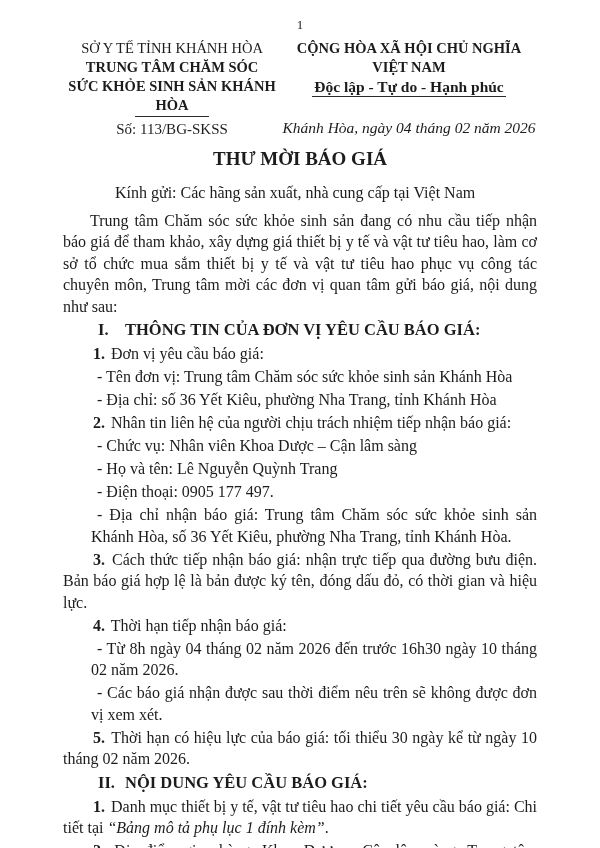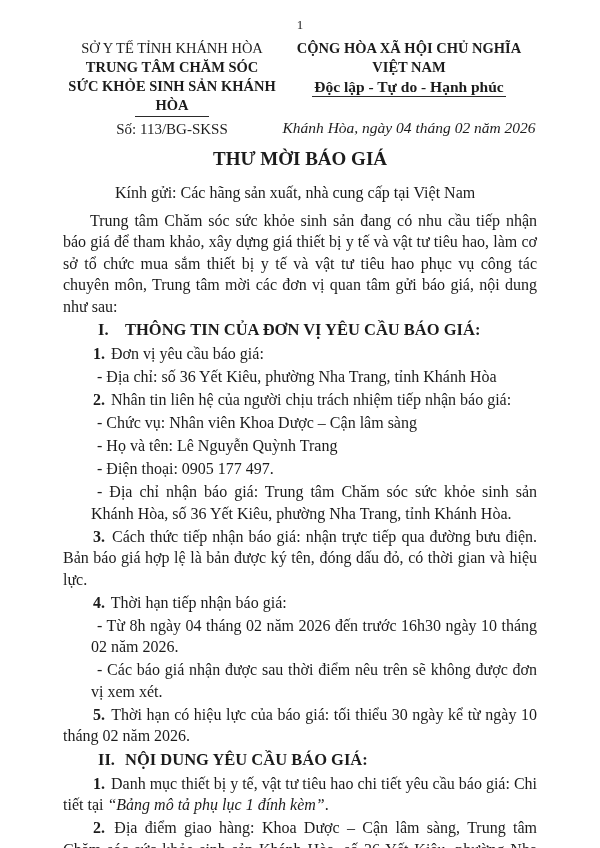--- a/index.html
+++ b/index.html
@@ -2,21 +2,21 @@
 <html><head>
 <meta charset="utf-8">
 <style>
   html,body{margin:0;padding:0;}
   body{
     width:600px;height:848px;background:#ffffff;overflow:hidden;
     font-family:"Liberation Serif", serif;color:#1c1c1c;
   }
   .page{padding:16px 63px 0 63px;}
   .page-num{text-align:center;font-size:13px;line-height:17px;margin-bottom:6px;}
-  .header{display:flex;margin-bottom:8px;}
+  .header{display:flex;margin-bottom:8px;justify-content:flex-end;}
   .h-left{width:46%;text-align:center;}
   .h-right{width:54%;text-align:center;}
   .h-l1{font-size:14.5px;line-height:19px;}
   .h-l2,.h-l3{font-size:14.5px;line-height:19px;font-weight:bold;}
   .h-rule{width:74px;border-bottom:1.5px solid #2a2a2a;margin:1px auto 3px auto;}
   .h-num{font-size:15px;line-height:19px;}
   .h-r1{font-size:14.5px;line-height:19px;font-weight:bold;}
   .h-r2-wrap{line-height:20px;}
   .h-r2{font-size:15.5px;font-weight:bold;border-bottom:1.5px solid #2a2a2a;padding:0 2px 1px 2px;}
   .h-date{font-style:italic;font-size:15.5px;margin-top:21px;line-height:19px;}
@@ -62,20 +62,21 @@
   <p class="indent">Trung tâm Chăm sóc sức khỏe sinh sản đang có nhu cầu tiếp nhận báo giá để tham khảo, xây dựng giá thiết bị y tế và vật tư tiêu hao, làm cơ sở tổ chức mua sắm thiết bị y tế và vật tư tiêu hao phục vụ công tác chuyên môn, Trung tâm mời các đơn vị quan tâm gửi báo giá, nội dung như sau:</p>
 
   <div class="sec">
     <span class="sec-num">I.</span><span>THÔNG TIN CỦA ĐƠN VỊ YÊU CẦU BÁO GIÁ:</span>
   </div>
 
   <p class="item">
     <b class="inum">1.</b>
     <span>Đơn vị yêu cầu báo giá:</span>
   </p>
+  <p class="sub">- Tên đơn vị: Trung tâm Chăm sóc sức khỏe sinh sản Khánh Hòa</p>
   <p class="sub">- Địa chỉ: số 36 Yết Kiêu, phường Nha Trang, tỉnh Khánh Hòa</p>
 
   <p class="item">
     <b class="inum">2.</b>
     <span>Nhân tin liên hệ của người chịu trách nhiệm tiếp nhận báo giá:</span>
   </p>
   <p class="sub">- Chức vụ: Nhân viên Khoa Dược – Cận lâm sàng</p>
   <p class="sub">- Họ và tên: Lê Nguyễn Quỳnh Trang</p>
   <p class="sub">- Điện thoại: 0905 177 497.</p>
   <p class="sub">- Địa chỉ nhận báo giá: Trung tâm Chăm sóc sức khỏe sinh sản Khánh Hòa, số 36 Yết Kiêu, phường Nha Trang, tỉnh Khánh Hòa.</p>

